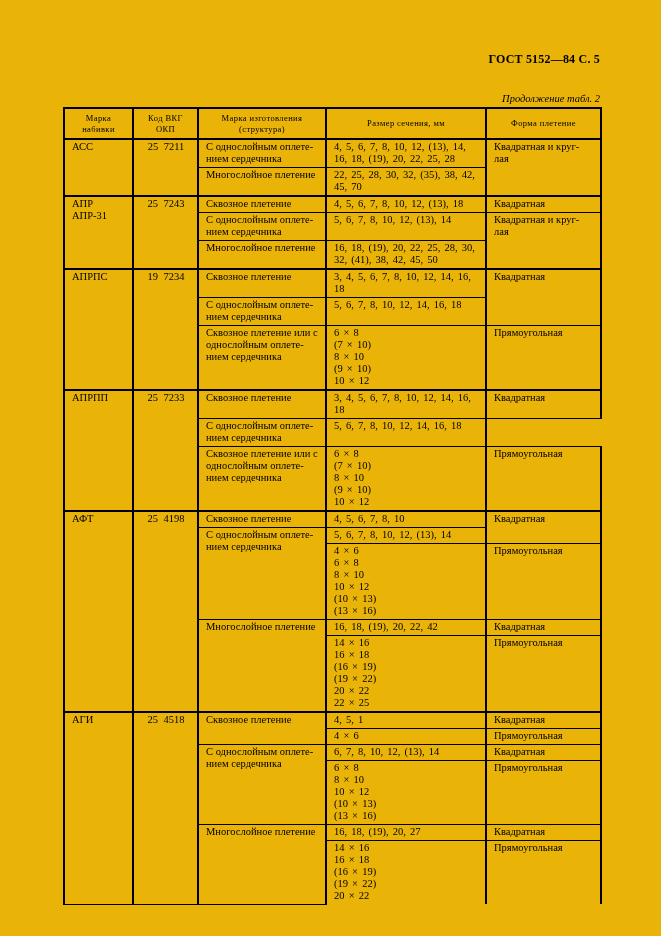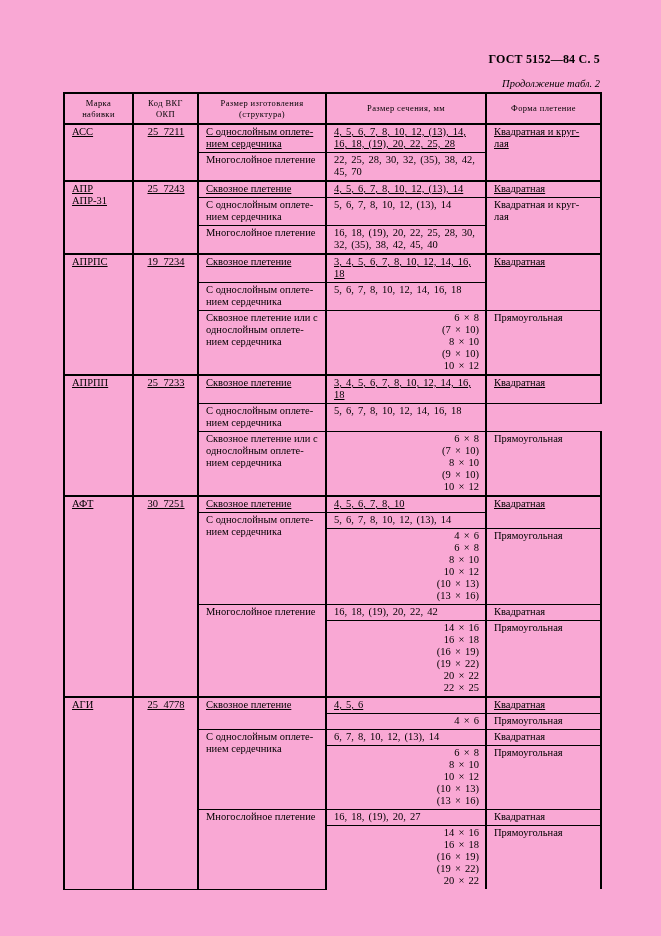--- a/index.html
+++ b/index.html
@@ -1,33 +1,33 @@
 <!DOCTYPE html>
 <html><head>
 <meta charset="utf-8">
 <style>
   html,body { margin:0; padding:0; background:#e8e8e8; }
   .page {
     position:relative;
     width:661px; height:936px;
-    background:#f9a8d4;
+    background:#eab308;
     font-family:"Liberation Serif","DejaVu Serif",serif;
     color:#000;
     overflow:hidden;
   }
   .content { position:absolute; left:63px; top:0; width:537px; }
   .doc-ref {
     padding-top:52px;
     text-align:right;
     font-weight:bold;
     font-size:12px;
     letter-spacing:0.2px;
   }
   .cont-note {
-    margin-top:11px;
+    margin-top:26px;
     margin-bottom:3px;
     text-align:right;
     font-style:italic;
     font-size:10.5px;
   }
   table.main {
     border-collapse:collapse;
     width:537px;
     table-layout:fixed;
     border-bottom:none;
@@ -46,25 +46,25 @@
   tr.head td {
     border-top:2px solid #000;
     border-bottom:2px solid #000;
     font-size:8.5px;
     line-height:10.5px;
     letter-spacing:0.4px;
     text-align:center;
     vertical-align:middle;
     padding:4px 2px;
   }
-  tr.sec td { border-top-width:2px;text-decoration:underline; }
+  tr.sec td { border-top-width:2px; }
   td.mark  { padding-left:8px; }
   td.code  { text-align:center; word-spacing:3px; }
   td.size  { word-spacing:1.5px; }
-  td.size.c { text-align:right; }
+  td.size.c { text-align:left; }
   td.shape { vertical-align:middle; }
   td.shape.va-top { vertical-align:top; }
   td.nb, tr.last td { border-bottom:none; }
 </style>
 </head>
 <body>
 
 <div class="page">
   <div class="content">
 
@@ -79,21 +79,21 @@
           <col style="width:160px">
           <col style="width:115px">
       </colgroup>
 
       <tbody>
           <tr class="head">
         <td>Марка
 набивки</td>
         <td>Код ВКГ
 ОКП</td>
-        <td>Размер изготовления
+        <td>Марка изготовления
 (структура)</td>
         <td>Размер сечения, мм</td>
         <td>Форма плетение</td>
       </tr>
 
       <tr class="sec">
         <td class="mark" rowspan="2">АСС</td>
         <td class="code" rowspan="2">25 7211</td>
         <td class="method">С однослойным оплете-
 нием сердечника</td>
@@ -106,34 +106,34 @@
         <td class="method">Многослойное плетение</td>
         <td class="size">22, 25, 28, 30, 32, (35), 38, 42,
 45, 70</td>
       </tr>
 
       <tr class="sec">
         <td class="mark" rowspan="3">АПР
 АПР-31</td>
         <td class="code" rowspan="3">25 7243</td>
         <td class="method">Сквозное плетение</td>
-        <td class="size">4, 5, 6, 7, 8, 10, 12, (13), 14</td>
+        <td class="size">4, 5, 6, 7, 8, 10, 12, (13), 18</td>
         <td class="shape">Квадратная</td>
       </tr>
       <tr>
         <td class="method">С однослойным оплете-
 нием сердечника</td>
         <td class="size">5, 6, 7, 8, 10, 12, (13), 14</td>
         <td class="shape" rowspan="2">Квадратная и круг-
 лая</td>
       </tr>
       <tr>
         <td class="method">Многослойное плетение</td>
         <td class="size">16, 18, (19), 20, 22, 25, 28, 30,
-32, (35), 38, 42, 45, 40</td>
+32, (41), 38, 42, 45, 50</td>
       </tr>
 
       <tr class="sec">
         <td class="mark" rowspan="3">АПРПС</td>
         <td class="code" rowspan="3">19 7234</td>
         <td class="method">Сквозное плетение</td>
         <td class="size">3, 4, 5, 6, 7, 8, 10, 12, 14, 16,
 18</td>
         <td class="shape" rowspan="2">Квадратная</td>
       </tr>
@@ -173,21 +173,21 @@
         <td class="size c">6 × 8
 (7 × 10)
 8 × 10
 (9 × 10)
 10 × 12</td>
         <td class="shape">Прямоугольная</td>
       </tr>
 
       <tr class="sec">
         <td class="mark" rowspan="5">АФТ</td>
-        <td class="code" rowspan="5">30 7251</td>
+        <td class="code" rowspan="5">25 4198</td>
         <td class="method">Сквозное плетение</td>
         <td class="size">4, 5, 6, 7, 8, 10</td>
         <td class="shape" rowspan="2">Квадратная</td>
       </tr>
       <tr>
         <td class="method" rowspan="2">С однослойным оплете-
 нием сердечника</td>
         <td class="size">5, 6, 7, 8, 10, 12, (13), 14</td>
       </tr>
       <tr>
@@ -209,23 +209,23 @@
 16 × 18
 (16 × 19)
 (19 × 22)
 20 × 22
 22 × 25</td>
         <td class="shape">Прямоугольная</td>
       </tr>
 
       <tr class="sec">
         <td class="mark nb" rowspan="6">АГИ</td>
-        <td class="code nb" rowspan="6">25 4778</td>
+        <td class="code nb" rowspan="6">25 4518</td>
         <td class="method" rowspan="2">Сквозное плетение</td>
-        <td class="size">4, 5, 6</td>
+        <td class="size">4, 5, 1</td>
         <td class="shape">Квадратная</td>
       </tr>
       <tr>
         <td class="size c">4 × 6</td>
         <td class="shape">Прямоугольная</td>
       </tr>
       <tr>
         <td class="method" rowspan="2">С однослойным оплете-
 нием сердечника</td>
         <td class="size">6, 7, 8, 10, 12, (13), 14</td>

